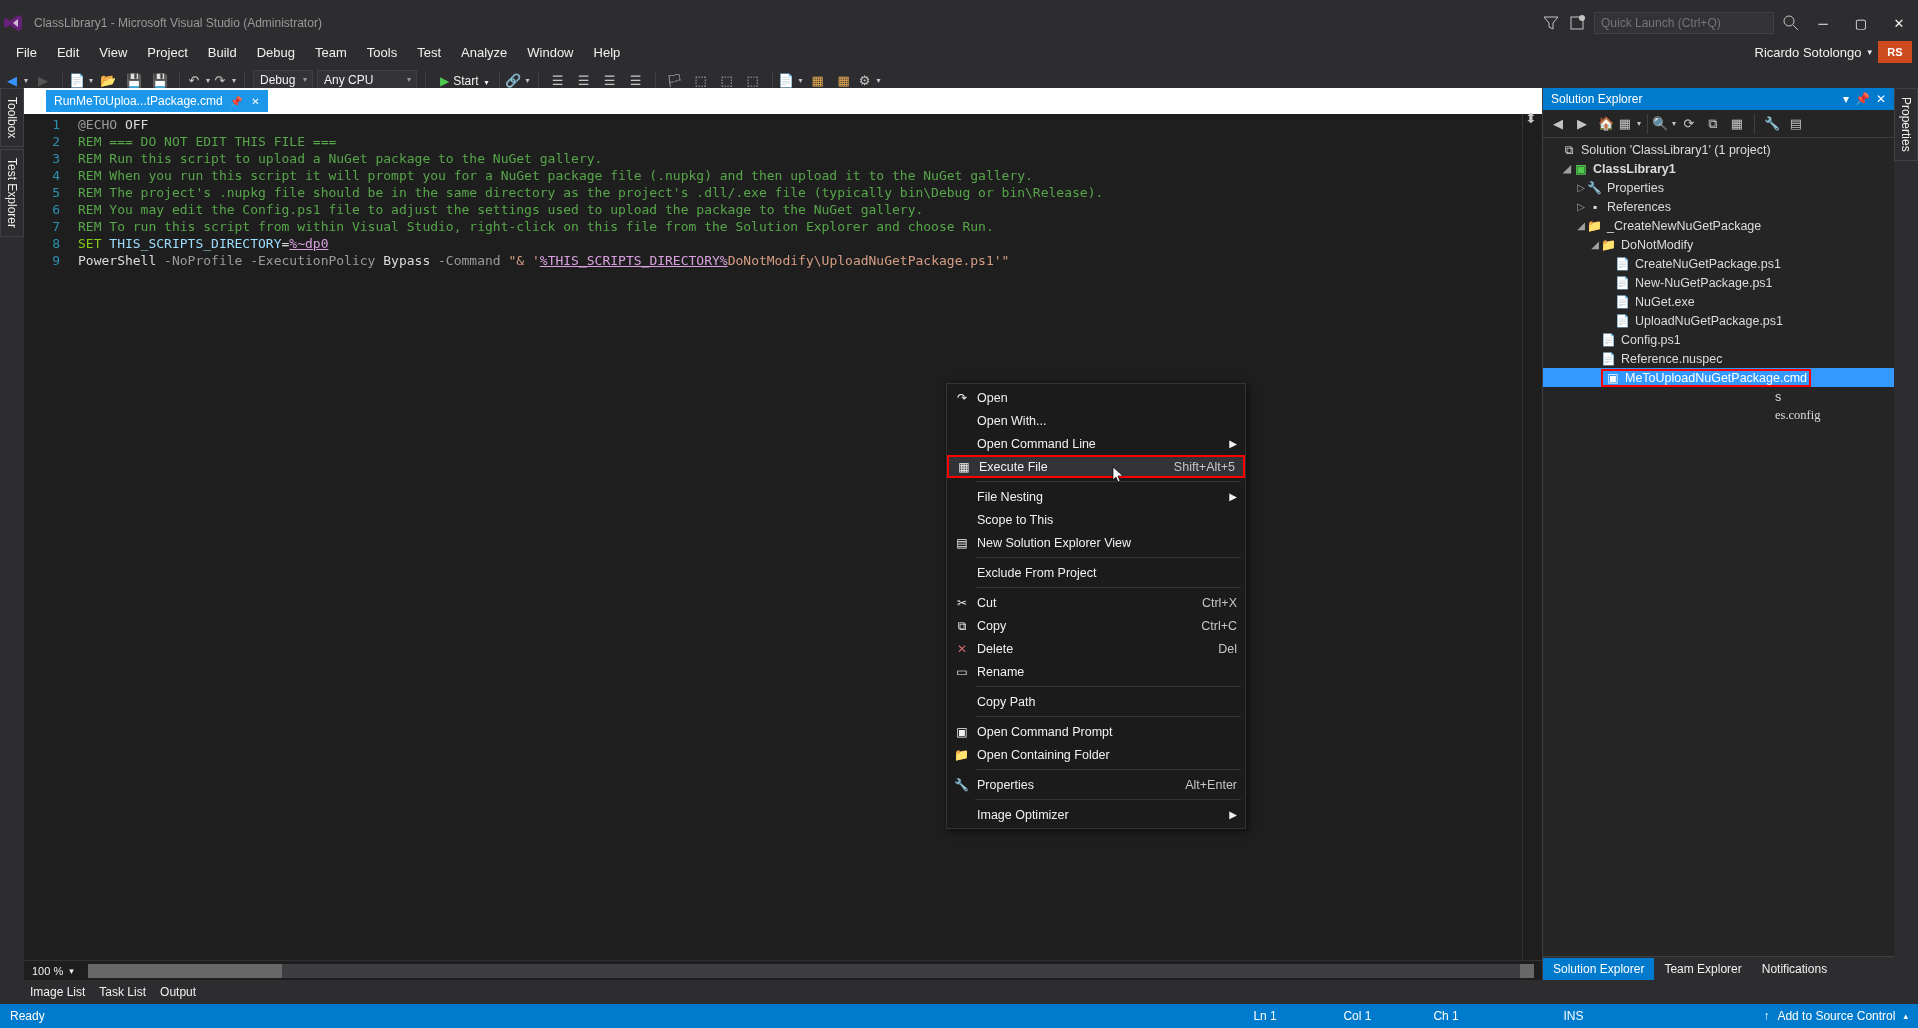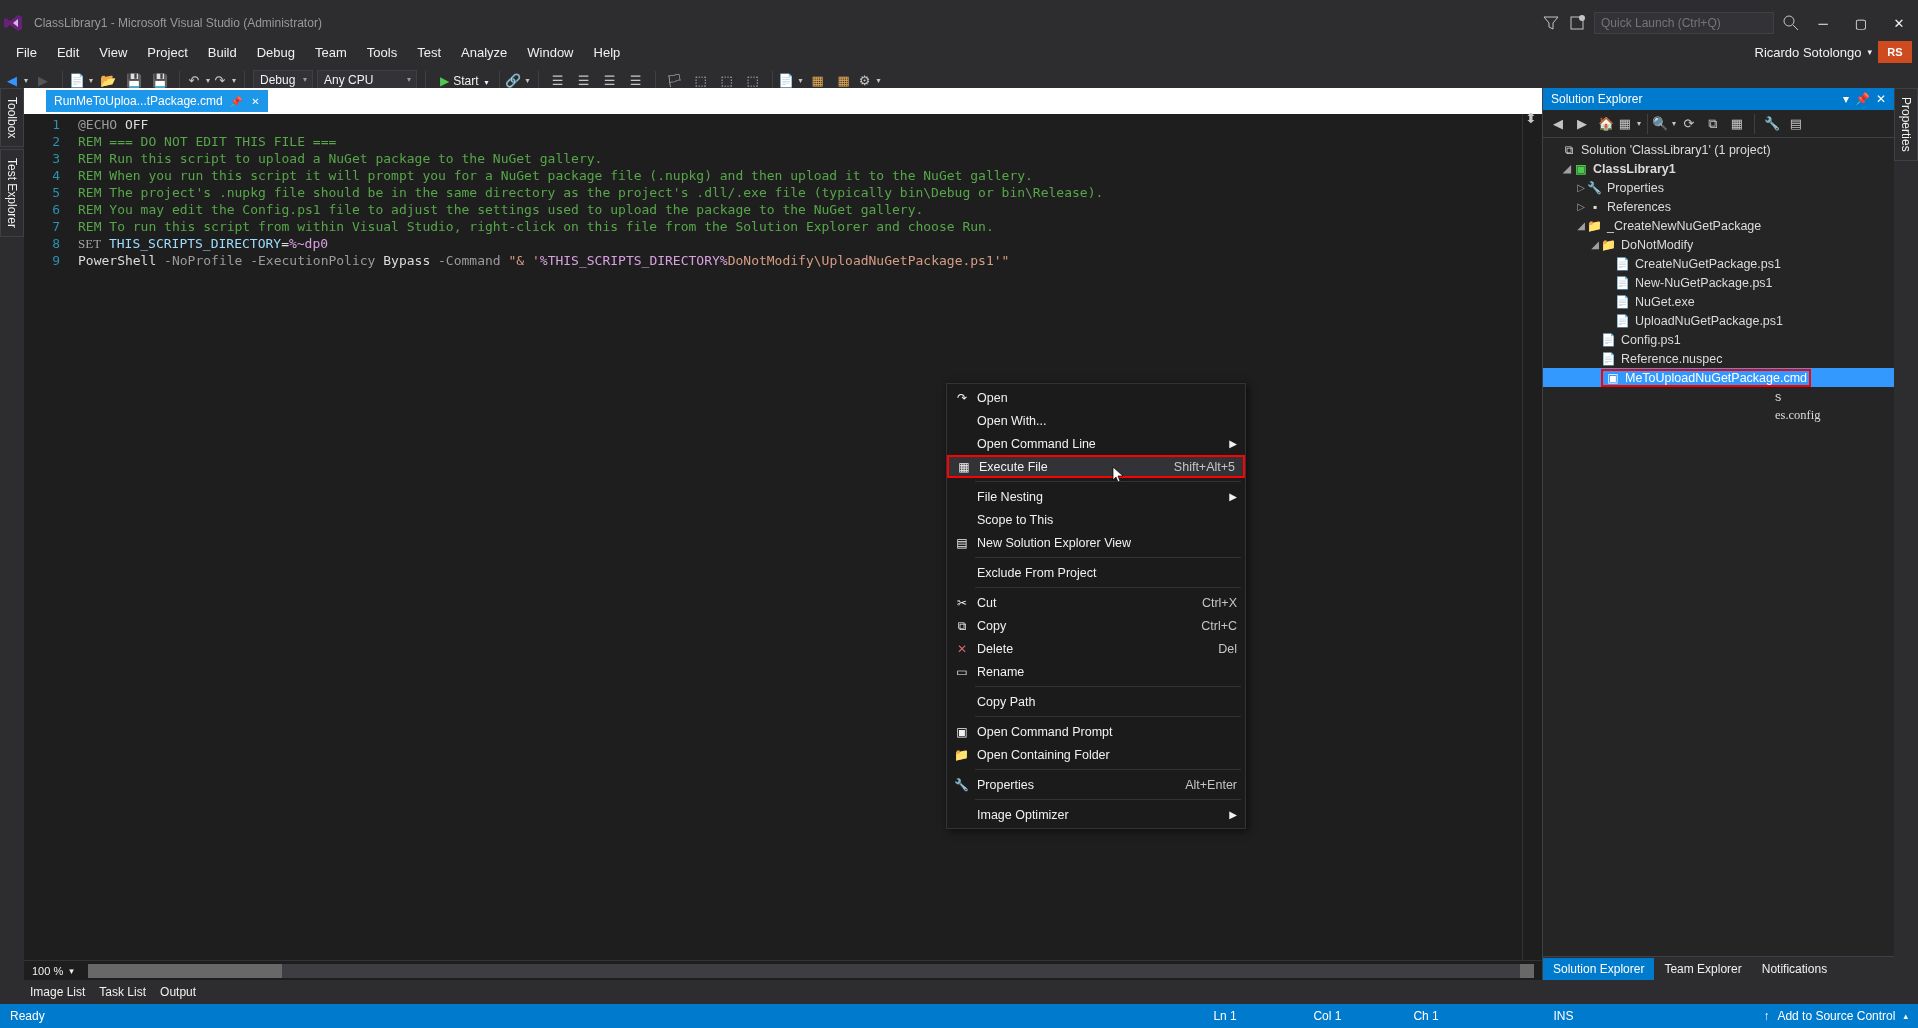--- a/index.html
+++ b/index.html
@@ -46,23 +46,23 @@
 
 .editor-zone { flex: 1; display: flex; flex-direction: column; background: #1e1e1e; min-width: 0; }
 .tab-well { height: 26px; background: #ffffff; display: flex; align-items: center; padding-left: 22px; }
 .tab { background: #1c97ea; color: #fff; padding: 4px 8px; display: flex; align-items: center; gap: 8px; font-size: 12px; }
 .tab .pin, .tab .close { font-size: 10px; }
 .editor-body { flex: 1; display: flex; background: #1e1e1e; position: relative; }
 .gutter { width: 48px; background: #1e1e1e; text-align: right; padding: 2px 12px 0 0; color: #2b91af; font-family: Consolas, monospace; font-size: 13px; line-height: 17px; }
 .code { flex: 1; padding: 2px 0 0 6px; font-family: Consolas, monospace; font-size: 13px; line-height: 17px; white-space: pre; color: #dcdcdc; }
 .c-gray { color: #9b9b9b; }
 .c-green { color: #57a64a; }
-.c-blue { color: #a3a3a3; font-family: Liberation Serif, serif; }
+.c-blue { color: #84cc16; }
 .c-ltblue { color: #9cdcfe; }
-.c-mag { color: #d8a0df; }
+.c-mag { color: #d8a0df; text-decoration: underline; }
 .c-orange { color: #d69d85; }
 .c-white { color: #dcdcdc; }
 .editor-right-strip { width: 20px; background: #1e1e1e; border-left: 1px solid #333; position: relative; }
 .editor-right-strip .split-glyph { position: absolute; top: -4px; left: 2px; color: #c5c5c5; font-size: 14px; }
 .zoom-strip { height: 20px; background: #1e1e1e; border-top: 1px solid #333; display: flex; align-items: center; padding: 0 8px; color: #f1f1f1; font-size: 11px; gap: 6px; }
 .zoom-strip .hscroll { flex: 1; height: 14px; background: #3e3e42; margin-left: 8px; position: relative; }
 .zoom-strip .hscroll::before { content:''; position:absolute; left:0; top:0; width:14px; height:14px; background:#686868;}
 .zoom-strip .hscroll::after { content:''; position:absolute; right:0; top:0; width:14px; height:14px; background:#686868;}
 .zoom-strip .thumb { position:absolute; left:14px; top:0; height:14px; width:180px; background:#686868; }
 
@@ -83,21 +83,21 @@
 .indent-1 { padding-left: 18px; } .indent-2 { padding-left: 32px; } .indent-3 { padding-left: 46px; } .indent-4 { padding-left: 60px; }
 .red-box { border: 2px solid #ff0000; position: relative; }
 .panel-bottom-tabs { height: 24px; background: #2d2d30; display: flex; align-items: center; border-top: 1px solid #3f3f46; }
 .panel-bottom-tabs .ptab { padding: 4px 10px; color: #f1f1f1; font-size: 12px; }
 .panel-bottom-tabs .ptab.active { background: #007acc; color: #fff; }
 
 
 .bottom-tabs { position: absolute; left: 24px; right: 24px; bottom: 24px; height: 24px; background: #2d2d30; display: flex; align-items: center; padding: 0 6px; gap: 14px; color: #f1f1f1; font-size: 12px; }
 
 
-.statusbar { position: absolute; left: 0; right: 0; bottom: 0; height: 24px; background: #007acc; display: flex; align-items: center; padding: 0 10px; color: #fff; font-size: 12px; gap: 10px; }
+.statusbar { position: absolute; left: 0; right: 0; bottom: 0; height: 24px; background: #007acc; display: flex; align-items: center; padding: 0 10px; color: #fff; font-size: 12px; }
 .statusbar .status-item { margin-right: 50px; }
 .statusbar .right { margin-left: auto; display: flex; align-items: center; gap: 8px; }
 
 
 .context-menu { position: absolute; left: 946px; top: 383px; width: 300px; background: #1b1b1c; border: 1px solid #333337; box-shadow: 2px 2px 8px rgba(0,0,0,0.6); z-index: 100; padding: 2px 0; }
 .cm-row { display: flex; align-items: center; height: 23px; padding: 0 8px 0 30px; color: #f1f1f1; font-size: 12.5px; position: relative; }
 .cm-row .ico { position: absolute; left: 6px; width: 18px; text-align: center; font-size: 12px; }
 .cm-row .shortcut { margin-left: auto; color: #c5c5c5; }
 .cm-row .sub { position: absolute; right: 8px; font-size: 10px; }
 .cm-sep { height: 1px; background: #333337; margin: 3px 4px 3px 28px; }

